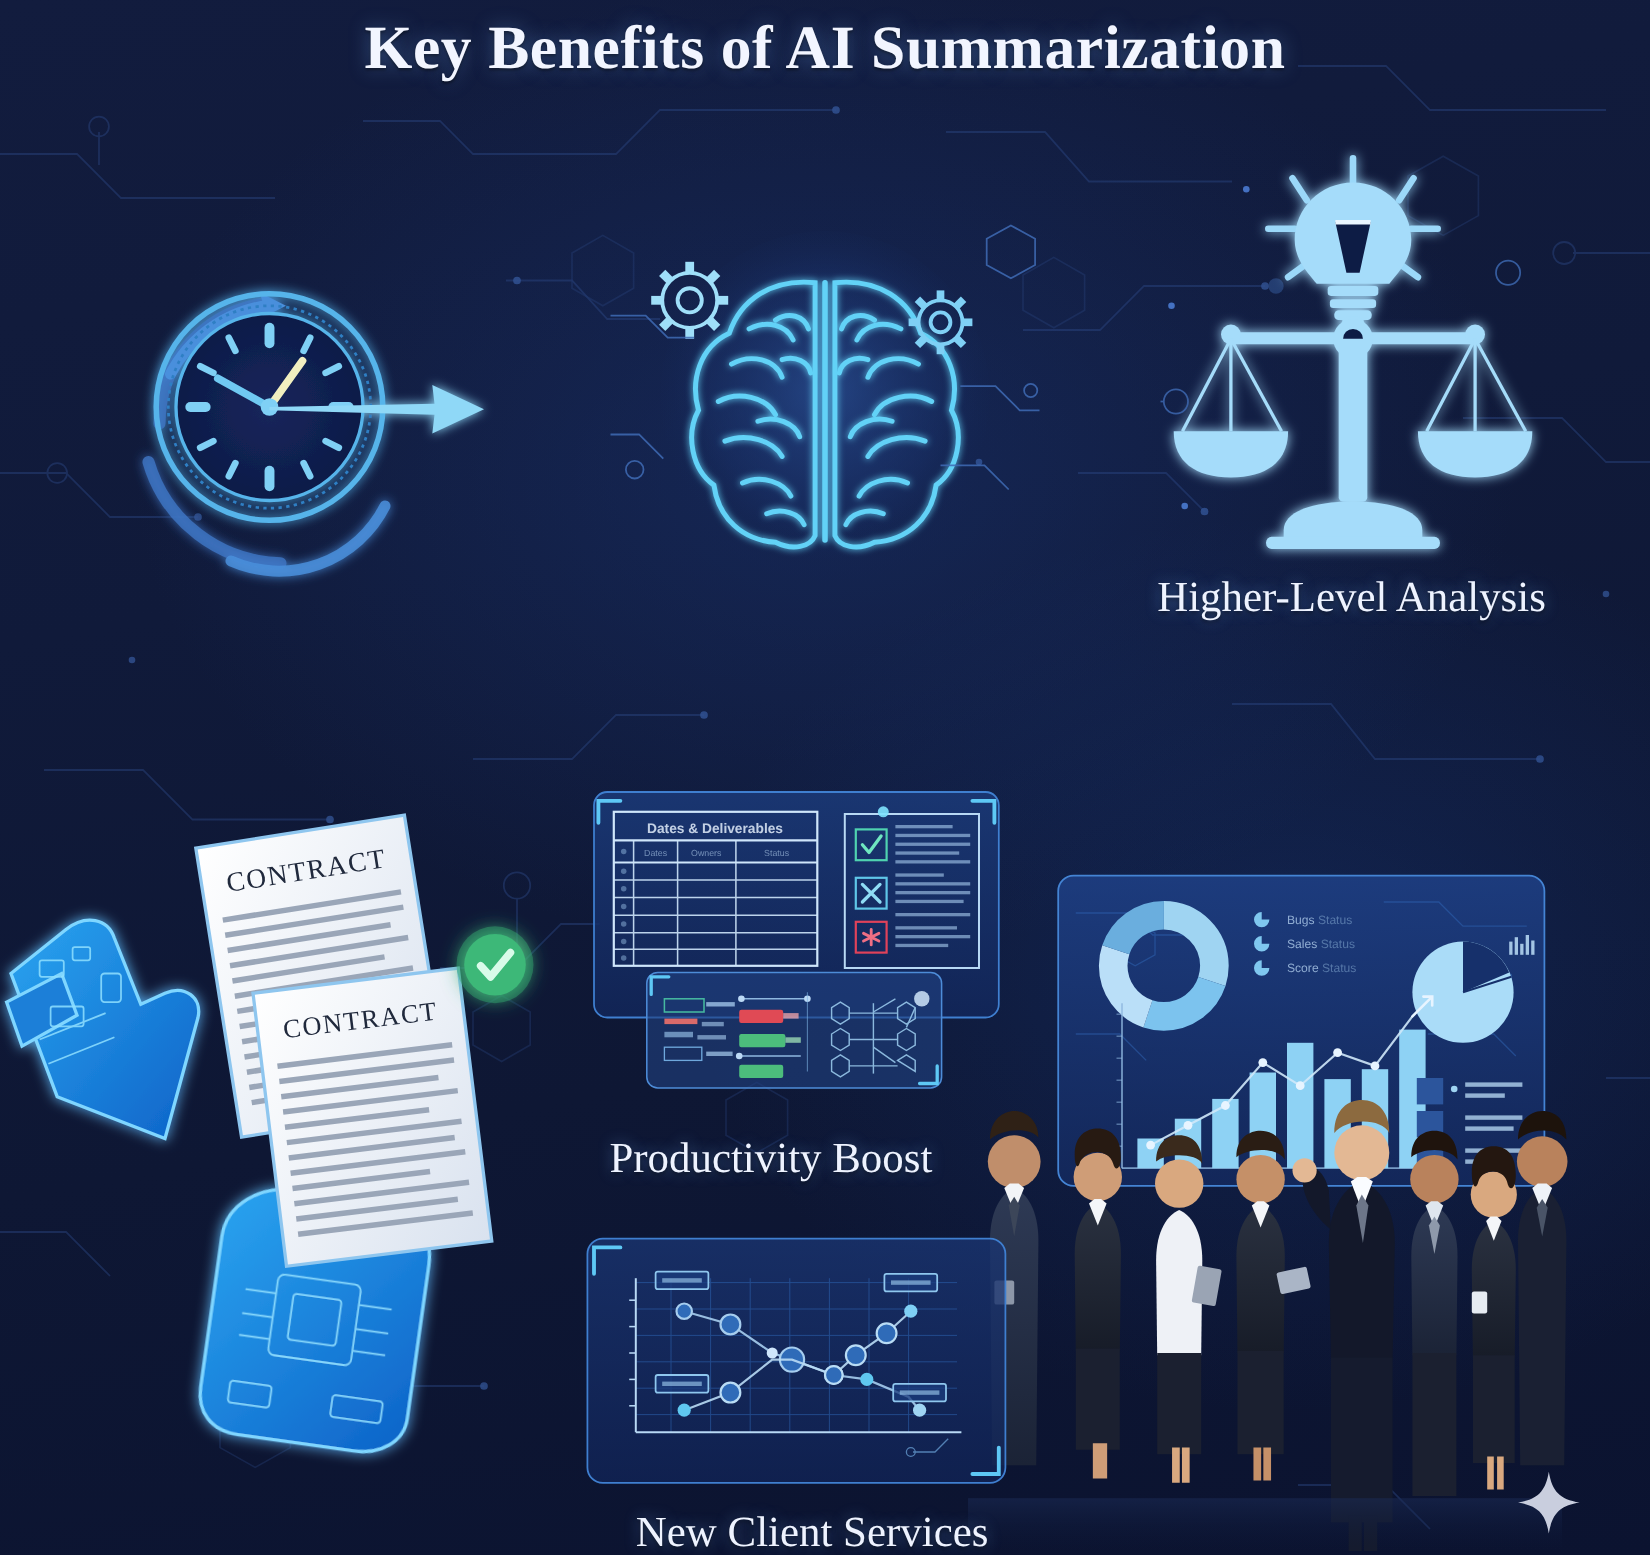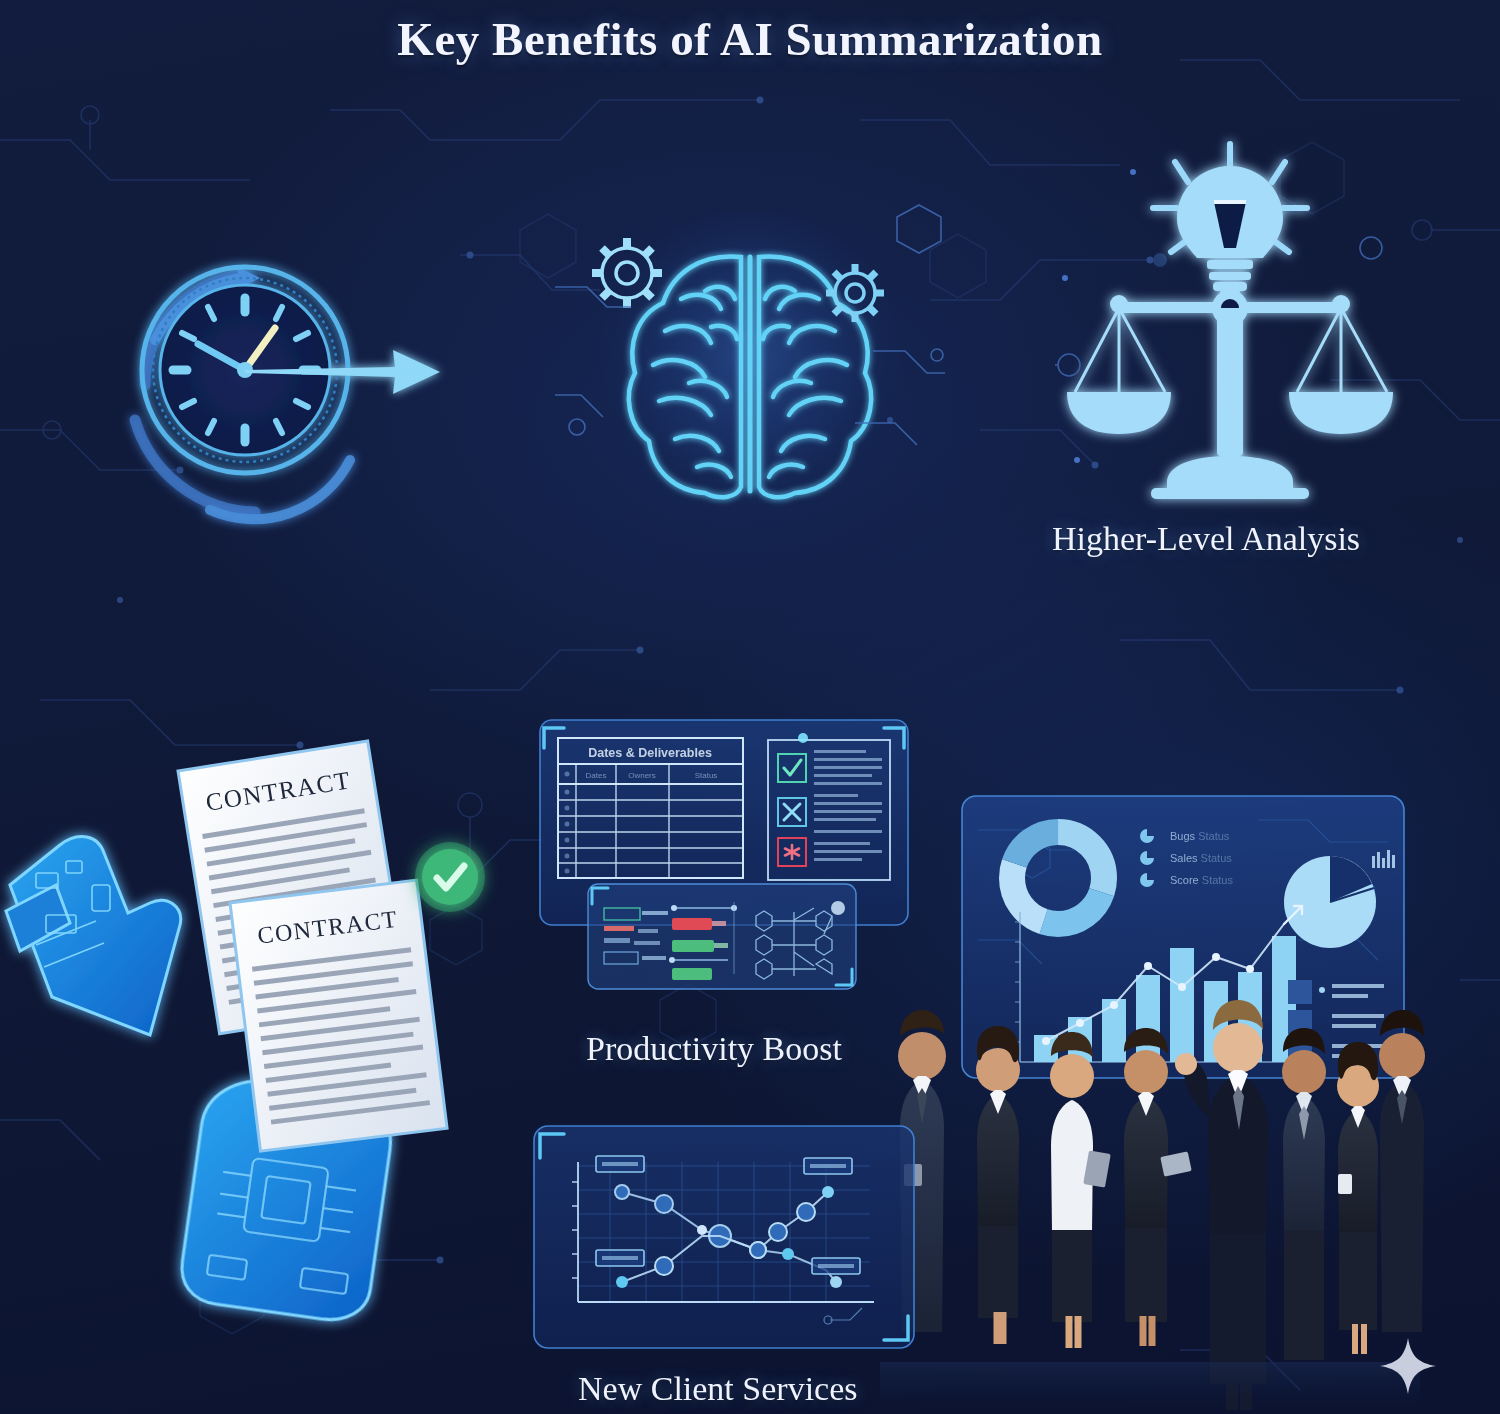--- a/index.html
+++ b/index.html
@@ -16,35 +16,35 @@
       radial-gradient(ellipse 60% 45% at 50% 30%, rgba(30,60,130,.38) 0%, rgba(12,24,64,0) 70%),
       radial-gradient(ellipse 50% 40% at 78% 62%, rgba(26,64,140,.30) 0%, rgba(12,24,64,0) 72%),
       linear-gradient(170deg,#121c3e 0%,#101a3a 35%,#0e1734 65%,#0b1330 100%);
     overflow:hidden;
   }
   .circuitbg{ position:absolute; inset:0; opacity:.55; pointer-events:none; }
 
   
   .title{
     position:absolute; top:12px; left:0; width:100%;
-    text-align:center; font-size:47px; letter-spacing:.5px;
+    text-align:center; font-size:56px; letter-spacing:.5px;
     color:#f2f5ff;
     text-shadow:0 0 18px rgba(120,180,255,.35), 0 2px 3px rgba(0,0,0,.6);
   }
 
   
   .cap{
-    position:absolute; color:#eef3ff; font-size:34px; white-space:nowrap;
+    position:absolute; color:#eef3ff; font-size:39px; white-space:nowrap;
     text-shadow:0 0 14px rgba(120,180,255,.45), 0 2px 4px rgba(0,0,0,.65);
     font-family:Liberation Serif, serif;
   }
   #cap-speed{ left:98px;  top:603px; }
   #cap-consistency{ left:515px; top:608px; }
   #cap-analysis{ left:1052px; top:520px; }
-  #cap-productivity{ left:586px; top:1030px; }
+  #cap-productivity{ left:554px; top:1030px; }
   #cap-clients{ left:578px; top:1370px; }
 
   
   .icon-holder{ position:absolute; }
   #clock-icon   { left:95px;  top:210px; width:360px; height:320px; }
   #brain-icon   { left:555px; top:195px; width:390px; height:345px; }
   #scales-icon  { left:1055px;top:130px; width:350px; height:375px; }
   #contracts-art{ left:0px;   top:735px; width:500px; height:560px; }
   #prod-panel   { left:538px; top:712px; width:385px; height:295px; }
   #dash-panel   { left:958px; top:790px; width:450px; height:300px; }

